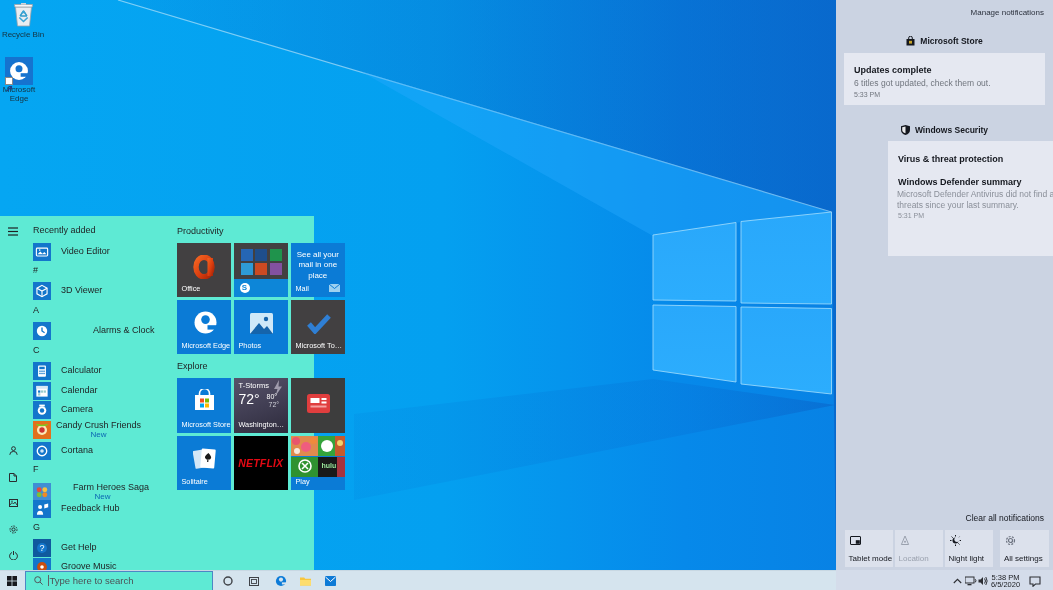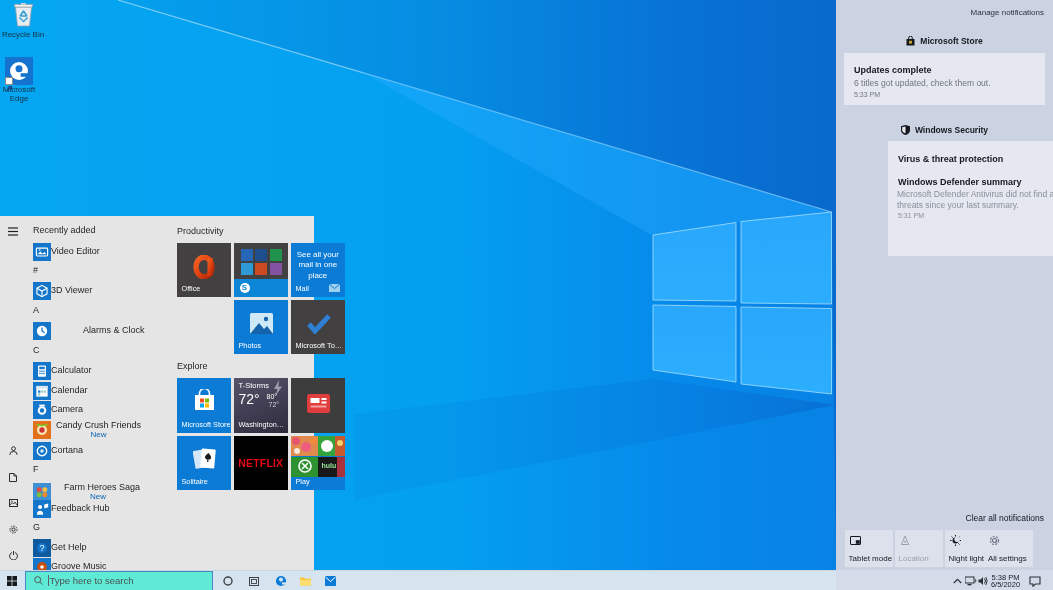--- a/index.html
+++ b/index.html
@@ -1,26 +1,26 @@
 <!DOCTYPE html>
 <html><head>
 <meta charset="utf-8">
 <style>
   * { margin:0; padding:0; box-sizing:border-box; }
   html,body { width:1053px; height:590px; overflow:hidden; font-family:"Liberation Sans",sans-serif; }
   #stage { position:relative; width:1053px; height:590px; overflow:hidden; background:#1b8fd9; }
   .abs { position:absolute; }
 
   
-  #startmenu { left:0; top:216px; width:314px; height:354px; background:#e5e5e5; }
+  #startmenu { left:0; top:216px; width:314px; height:354px; background:#5eead4; }
   .applabel { font-size:9px; color:#1f2022; white-space:nowrap; line-height:9.5px; }
   .new { font-size:8px; color:#0b66b2; line-height:9.5px;text-align:center; }
   .row { position:absolute; left:33px; height:18px; display:flex; align-items:center; }
   .row svg { width:18px; height:18px; flex:0 0 18px; }
-  .row .applabel { margin-left:0; }
+  .row .applabel { margin-left:10px; }
   .sec { position:absolute; left:33px; height:16px; line-height:16px; font-size:9px; color:#1f2022; }
   .rail { position:absolute; left:0; width:26px; display:flex; justify-content:center; }
   .grplabel { position:absolute; font-size:9px; color:#1f2022; }
   .tile { position:absolute; width:54.5px; height:54.5px; overflow:hidden; }
   .tlabel { position:absolute; left:5px; bottom:4px; font-size:7.3px; color:#fff; white-space:nowrap; }
   .blue { background:#0b7bd6; }
   .dark { background:#424041; }
 
   
   #action { left:836px; top:0; width:217px; height:570px; background:#cbd3e2; }
@@ -241,21 +241,21 @@
     <div class="sec" style="top:245px;">F</div>
     <div class="row" style="top:267px;">
         <svg viewBox="0 0 16 16">
           <rect width="16" height="16" fill="#3f8fd4"></rect>
           <circle cx="5.5" cy="6" r="2.2" fill="#e8493c"></circle>
           <circle cx="10.5" cy="6" r="2.2" fill="#f7c13d"></circle>
           <circle cx="5.5" cy="10.5" r="2.2" fill="#7ec133"></circle>
           <circle cx="10.5" cy="10.5" r="2.2" fill="#f08a24"></circle>
         </svg>
         <div>
-          <div class="applabel" style="margin-left:13px;">Farm Heroes Saga</div>
+          <div class="applabel" style="margin-left:22px;">Farm Heroes Saga</div>
           <div class="new" style="margin-left:5px;">New</div>
         </div>
       </div>
     <div class="row" style="top:284px;">
         <svg viewBox="0 0 16 16">
           <rect width="16" height="16" fill="#1376cb"></rect>
           <circle cx="6.3" cy="6.3" r="1.8" fill="#fff"></circle>
           <path d="M3.5 13 Q3.5 9.5 6.3 9.5 Q9 9.5 9 13Z" fill="#fff"></path>
           <path d="M10 4 L13.5 3 L13.5 6.5 L10 7.5Z" fill="#fff"></path>
         </svg>
@@ -304,20 +304,28 @@
       <div class="abs" style="left:0;top:36.5px;width:54.5px;height:18px;background:#0d86d8;"></div>
       <div class="abs" style="left:6px;top:40px;width:10px;height:10px;border-radius:50%;background:#fff;color:#0d86d8;font-size:8px;font-weight:bold;text-align:center;line-height:10px;">S</div>
     </div>
     <div class="tile blue" style="left:290.5px; top:26.5px;">
       <div style="position:absolute;left:0;top:7px;width:100%;text-align:center;font-size:8px;color:#fff;line-height:1.35;">See all your<br>mail in one<br>place</div>
       <div class="tlabel">Mail</div>
       <svg class="abs" style="right:5px;bottom:5px;" width="11" height="8" viewBox="0 0 11 8">
           <rect width="11" height="8" fill="#9ed0f0"></rect>
           <path d="M0 0 L5.5 4.5 L11 0" stroke="#0b7bd6" stroke-width="1" fill="none"></path>
         </svg>
+    </div>
+    <div class="tile blue" style="left:176.5px; top:83.5px;">
+      <svg class="abs" style="left:15px;top:9px;" width="27" height="27" viewBox="0 0 27 27">
+        <circle cx="13.5" cy="13.5" r="11" fill="#fff"></circle>
+        <circle cx="13.5" cy="10.6" r="4.3" fill="#0b7bd6"></circle>
+        <rect x="15.5" y="16.2" width="11.5" height="4.4" fill="#0b7bd6"></rect>
+      </svg>
+      <div class="tlabel">Microsoft Edge</div>
     </div>
     <div class="tile blue" style="left:233.5px; top:83.5px;">
       <svg class="abs" style="left:16px;top:13px;" width="23" height="21" viewBox="0 0 23 21">
           <rect x="0" y="0" width="23" height="21" rx="1.5" fill="#cfe8f8"></rect>
           <path d="M0 21 L9 10 L14 16 L17 13 L23 21 Z" fill="#1564ab"></path>
           <circle cx="16" cy="6" r="2.2" fill="#1564ab"></circle>
         </svg>
       <div class="tlabel">Photos</div>
     </div>
     <div class="tile dark" style="left:290.5px; top:83.5px;">
@@ -363,21 +371,21 @@
       <svg class="abs" style="left:16px;top:10px;" width="24" height="26" viewBox="0 0 24 26">
           <rect x="1" y="4" width="13" height="18" rx="1" fill="#d3e7f7" transform="rotate(-10 7.5 13)"></rect>
           <rect x="8" y="3" width="14" height="19" rx="1" fill="#fff" transform="rotate(5 15 12.5)"></rect>
           <g transform="rotate(5 15 12.5)">
             <path d="M15 7 C17.5 9.5 19 11 17.5 12.8 C16.5 13.9 15.5 13.6 15 12.8 C14.5 13.6 13.5 13.9 12.5 12.8 C11 11 12.5 9.5 15 7 Z" fill="#1a1a1a"></path>
             <rect x="14.4" y="12.5" width="1.2" height="3.5" fill="#1a1a1a"></rect>
           </g>
         </svg>
       <div class="tlabel">Solitaire</div>
     </div>
-    <div class="tile" style="left:233.5px; top:219.5px; background:#000;">
+    <div class="tile" style="left:233.5px; top:219.5px; background:#000;font-style:italic;">
       <div class="abs" style="left:0;top:21px;width:100%;text-align:center;font-size:10.5px;font-weight:bold;color:#e50914;letter-spacing:0.2px;">NETFLIX</div>
     </div>
     <div class="tile" style="left:290.5px; top:219.5px; background:#0b7bd6;">
       <div class="abs" style="left:0;top:0;width:27px;height:20.5px;background:#e08a4e;"></div>
       <div class="abs" style="left:1px;top:1px;width:8px;height:8px;border-radius:50%;background:#e8566d;"></div>
       <div class="abs" style="left:10px;top:6px;width:10px;height:10px;border-radius:50%;background:#ef5d7f;"></div>
       <div class="abs" style="left:19px;top:1px;width:7px;height:7px;border-radius:50%;background:#f08a3c;"></div>
       <div class="abs" style="left:3px;top:12px;width:6px;height:6px;border-radius:50%;background:#fff;opacity:0.8;"></div>
       <div class="abs" style="left:27.5px;top:0;width:27px;height:20.5px;background:#35a33b;"></div>
       <div class="abs" style="left:30px;top:4px;width:12px;height:12px;border-radius:50%;background:#fff;"></div>
@@ -457,21 +465,21 @@
             <line x1="0" y1="5.5" x2="1.5" y2="5.5"></line>
             <line x1="9.5" y1="5.5" x2="11" y2="5.5"></line>
             <line x1="1.6" y1="1.6" x2="2.7" y2="2.7"></line>
             <line x1="8.4" y1="8.4" x2="9.5" y2="9.5"></line>
             <line x1="8.4" y1="2.7" x2="9.4" y2="1.7"></line>
           </g>
           <circle cx="7" cy="4.3" r="2.6" fill="#dce1ec"></circle>
         </svg>
         <span>Night light</span>
       </div>
-    <div class="qt" style="left:148px;">
+    <div class="qt" style="left:164px;">
         <svg width="11" height="11" viewBox="0 0 11 11">
           <g fill="none" stroke="#6d7380" stroke-width="1.2">
             <circle cx="5.5" cy="5.5" r="2"></circle>
             <circle cx="5.5" cy="5.5" r="4" stroke-dasharray="2 1.3"></circle>
           </g>
         </svg>
         <span>All settings</span>
       </div>
   </div>
 

